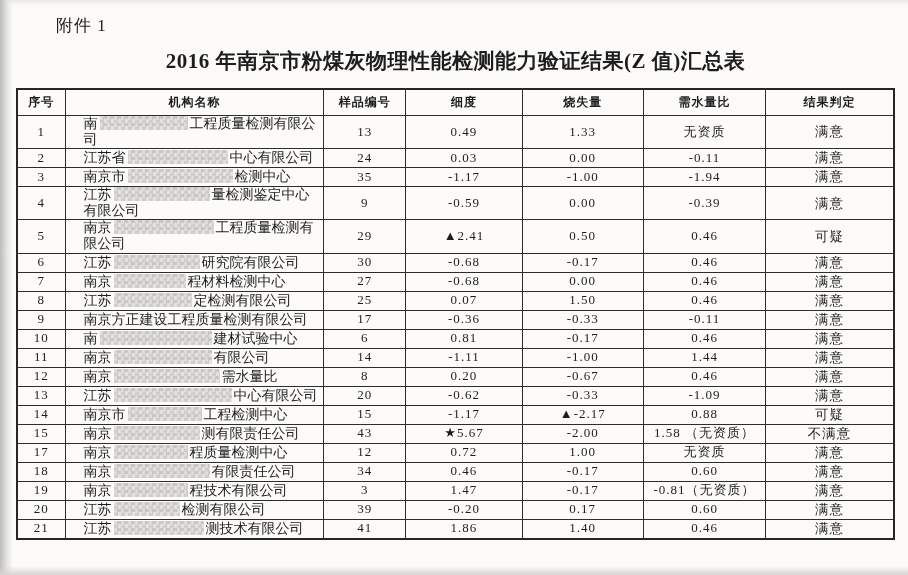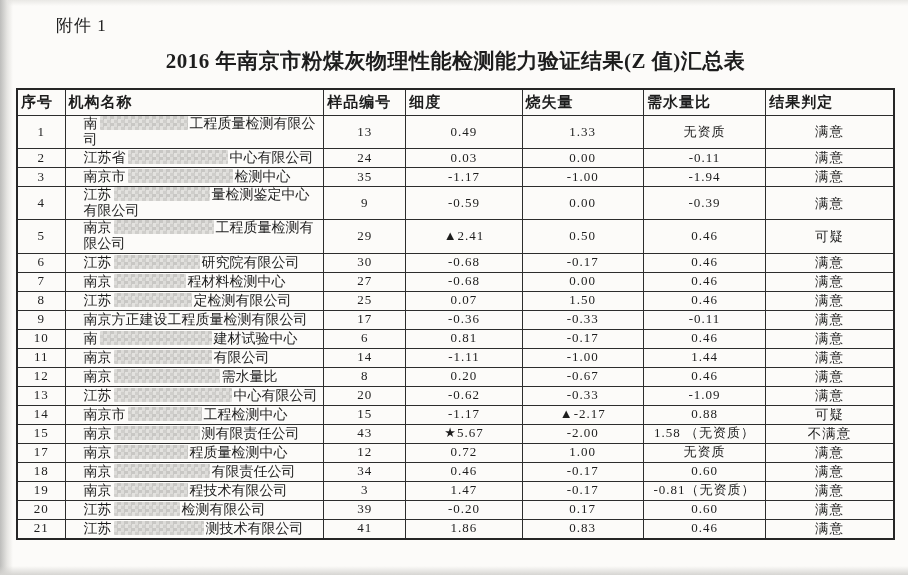--- a/index.html
+++ b/index.html
@@ -34,21 +34,21 @@
     border-collapse:collapse;table-layout:fixed;
     border:2px solid #262626;
   }
   th,td{
     border:1px solid #2d2d2d;
     padding:0 3px;
     overflow:hidden;
     white-space:normal;
   }
   th{
-    font-size:15px;font-weight:bold;height:25px;text-align:left;
+    font-size:12px;font-weight:bold;height:25px;text-align:center;
     letter-spacing:1px;
   }
   td{
     font-size:13px;height:18px;text-align:center;line-height:1.15;
     letter-spacing:0.5px;
   }
   td.org{
     text-align:left;font-size:14px;padding-left:18px;letter-spacing:0;
   }
   td.num{letter-spacing:1px;}
@@ -261,18 +261,18 @@
         <td class="num">-0.20</td>
         <td class="num">0.17</td>
         <td class="num">0.60</td>
         <td class="result">满意</td>
       </tr>
       <tr>
         <td class="num">21</td>
         <td class="org"><span>江苏</span><span class="redact" style="width: 90px;"></span><span>测技术有限公司</span></td>
         <td class="num">41</td>
         <td class="num">1.86</td>
-        <td class="num">0.83</td>
+        <td class="num">1.40</td>
         <td class="num">0.46</td>
         <td class="result">满意</td>
       </tr>
     </tbody>
 </table>
 
 </body></html>

